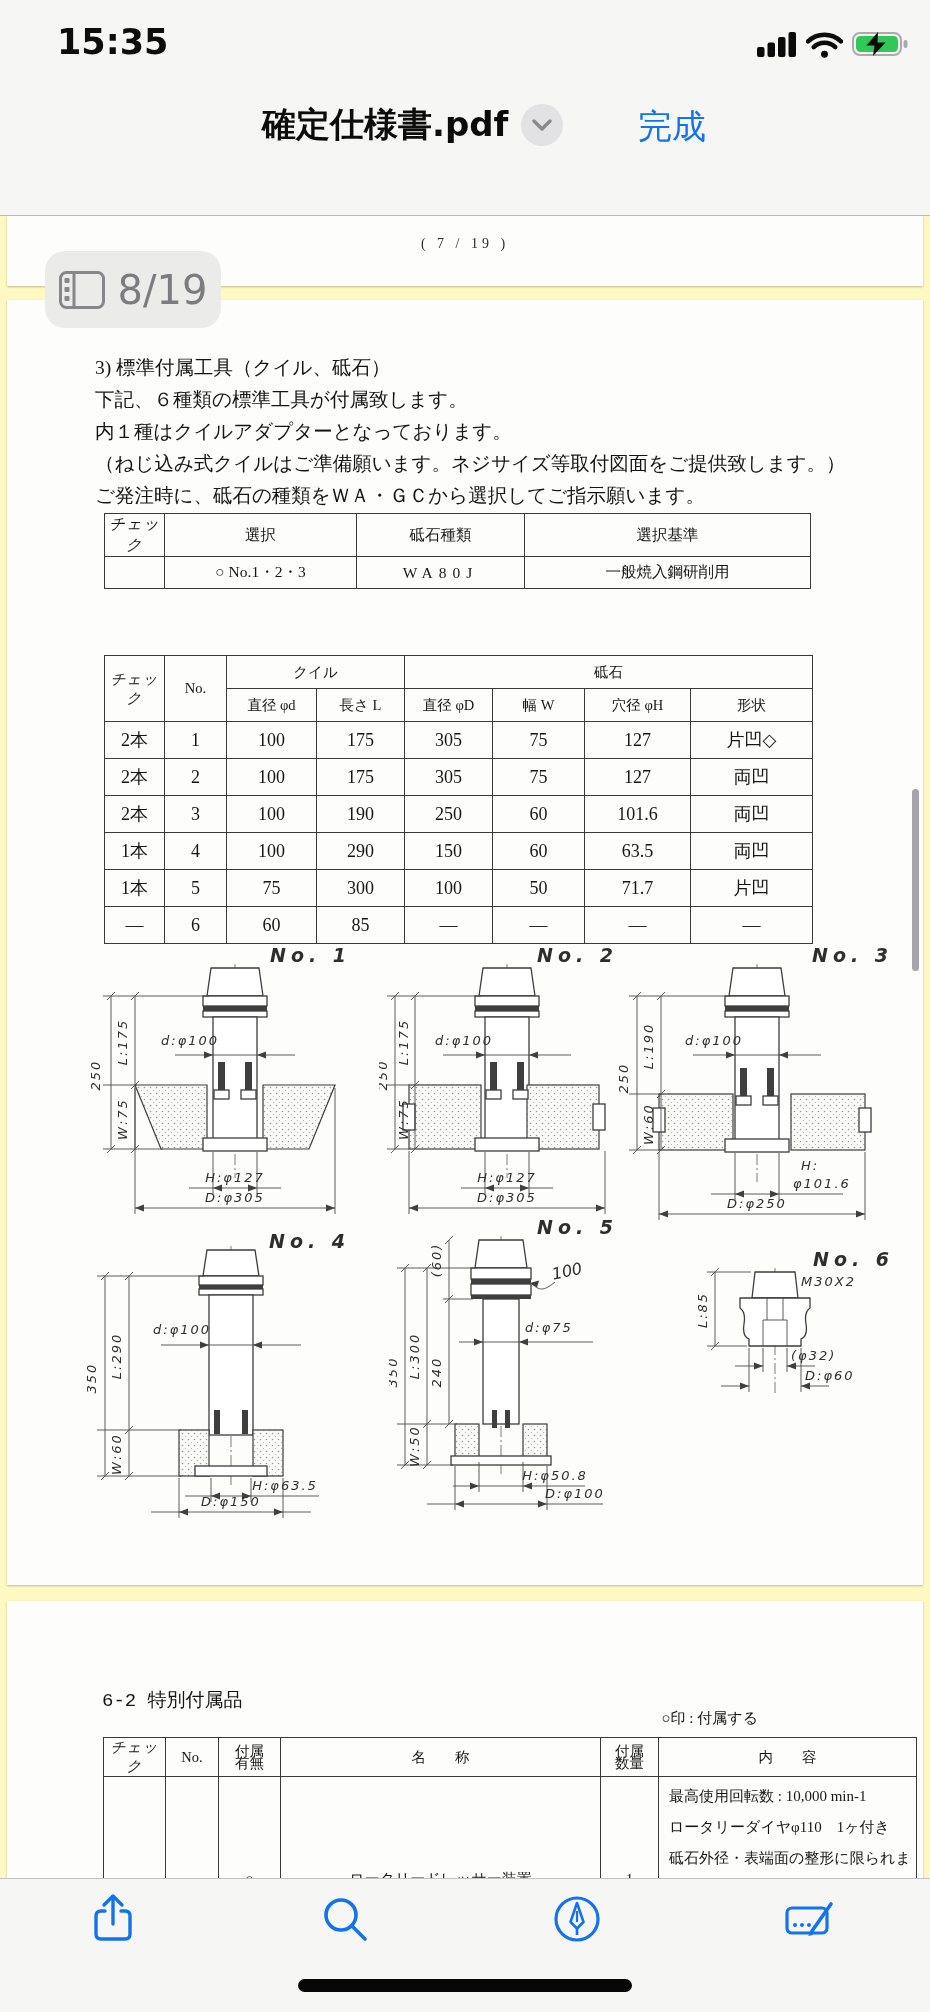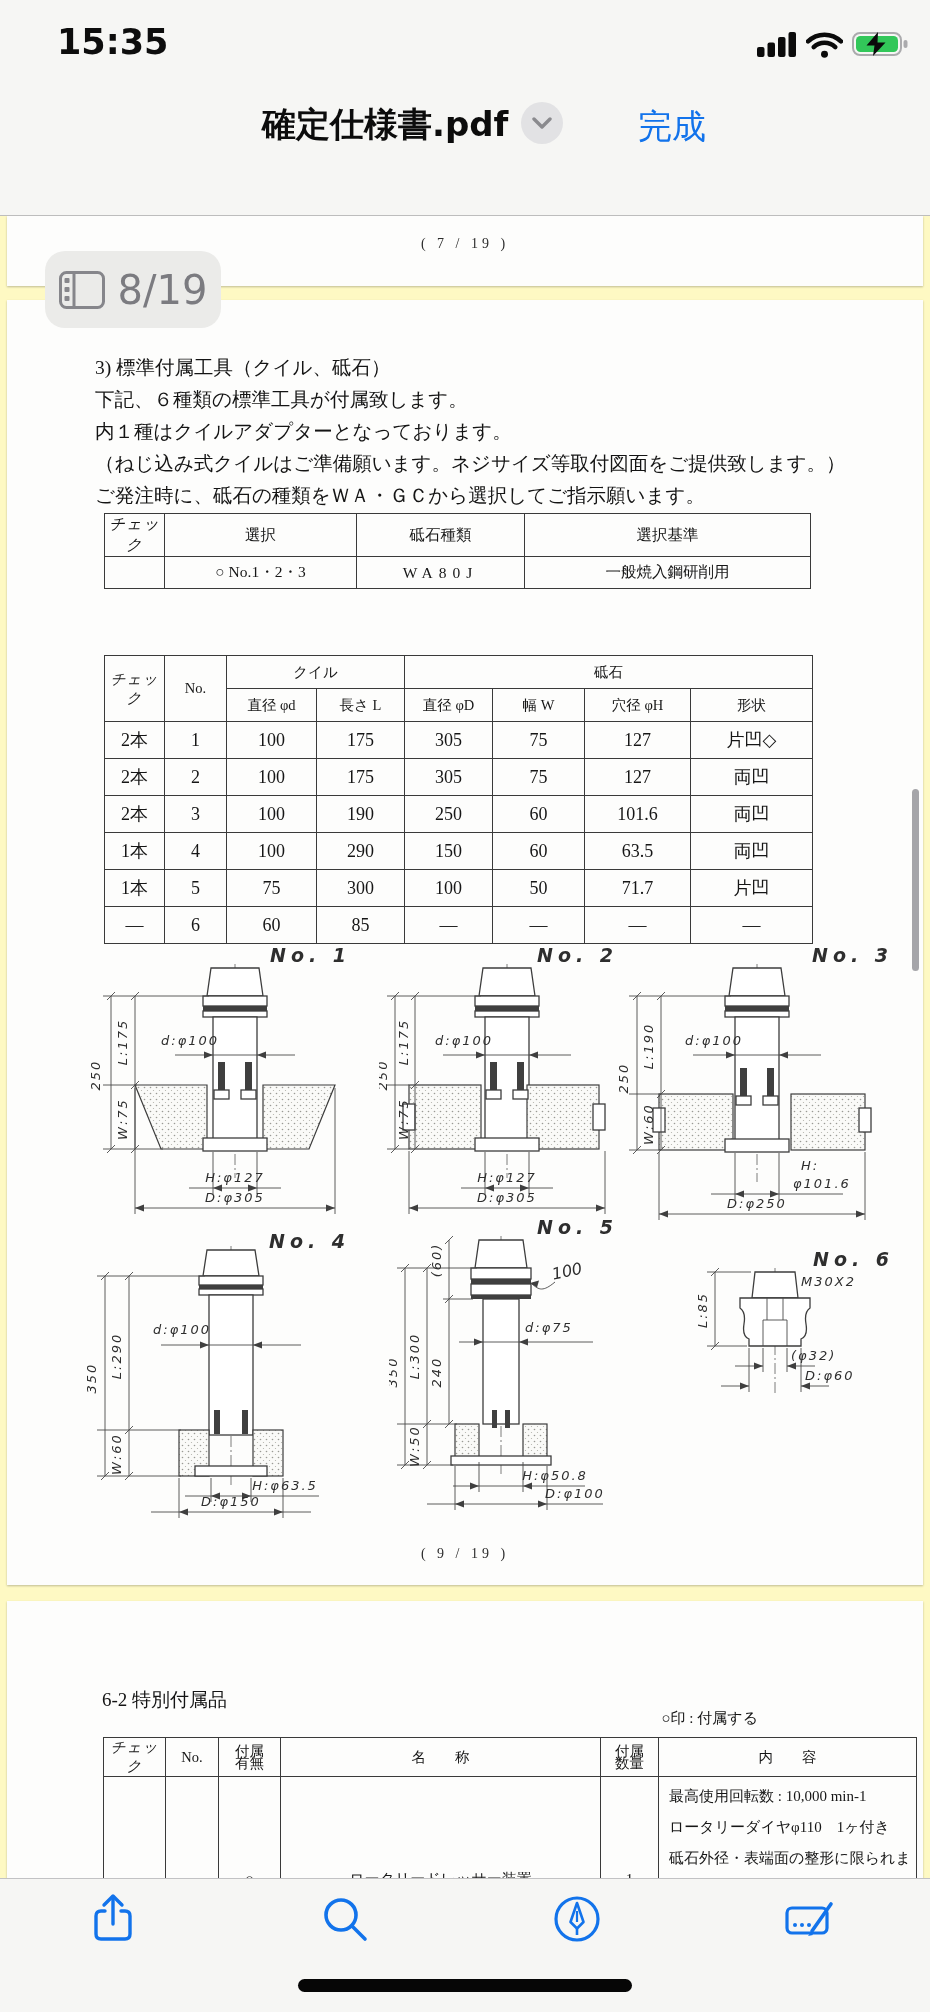--- a/index.html
+++ b/index.html
@@ -2,21 +2,21 @@
 <html><head>
 <meta charset="utf-8">
 <style>
   body{margin:0;background:#555}
   .screen{position:relative;width:930px;height:2012px;background:#fef9c3;overflow:hidden;
     font-family:"Liberation Sans","DejaVu Sans",sans-serif}
   
   .chrome{position:absolute;top:0;left:0;width:930px;height:215px;background:#F6F6F4;border-bottom:1px solid #BDBDBD;z-index:5}
   .time{position:absolute;left:57px;top:22px;font-size:35px;font-weight:700;color:#0d0d0d;font-family:"DejaVu Sans",sans-serif}
   .sticons{position:absolute;right:20px;top:30px;display:flex;align-items:center;gap:9px}
-  .titlewrap{position:absolute;left:262px;top:102px;display:flex;align-items:flex-start;gap:13px}
+  .titlewrap{position:absolute;left:262px;top:102px;display:flex;align-items:center;gap:13px}
   .navtitle{font-size:34px;font-weight:700;color:#0c0c0c;font-family:"DejaVu Sans",sans-serif}
   .chevbtn{width:42px;height:42px;border-radius:21px;background:#E2E2E4;display:flex;align-items:center;justify-content:center;cursor:pointer}
   .done{position:absolute;left:638px;top:104px;font-size:34px;color:#1273EB;cursor:pointer}
   
   .page{position:absolute;left:7px;width:916px;background:#FDFDFC;box-shadow:0 1px 2px rgba(0,0,0,.25)}
   .p7{top:216px;height:70px}
   .p8{top:300px;height:1285px;overflow:hidden}
   .p9{top:1601px;height:277px;overflow:hidden}
   .pagenum{text-align:center;font-family:"Liberation Serif","DejaVu Serif",serif;font-size:14px;letter-spacing:4px;color:#2c2c2c}
   .p7 .pagenum{padding-top:20px}
@@ -31,21 +31,21 @@
   .chk{font-size:11px;font-style:italic;letter-spacing:1px}
   .lsp{letter-spacing:6px}
   .t2{left:97px;top:355px}
   .t2 th{height:32px;font-size:14.5px}
   .t2 td{height:36px;font-size:18px}
   .t3{left:96px;top:136px}
   .t3 th{height:18px;font-size:14.5px}
   .sm{font-size:11px;line-height:12px}
   .rowtall td{height:200px;font-size:15px;vertical-align:middle}
   .ccell{vertical-align:top !important;text-align:left !important;padding:4px 0 0 10px !important;font-size:13.5px;line-height:31px}
-  .p9h{position:absolute;left:95px;top:86px;font-family:Liberation Serif, serif;font-size:19px;color:#141414}
+  .p9h{position:absolute;left:95px;top:86px;font-family:Liberation Mono, monospace;font-size:19px;color:#141414}
   .legend{position:absolute;right:165px;top:108px;font-family:"Liberation Serif","DejaVu Serif",serif;font-size:15px;color:#141414}
   
   .dwg{position:absolute}
   .dwg .ln{stroke:#3d3d3d;stroke-width:1.3;fill:#fff;stroke-linecap:square}
   .dwg .th{stroke:#4a4a4a;stroke-width:0.9;fill:none}
   .dwg .cl{stroke:#5a5a5a;stroke-width:0.8;fill:none;stroke-dasharray:11 3 2 3}
   .dwg .dk{fill:#3f3f3f;stroke:none}
   .dwg .sp{stroke:#3d3d3d;stroke-width:1.2}
   .dwg text{font-family:"DejaVu Sans",sans-serif;font-style:italic;fill:#2e2e2e}
   .dt{font-size:13px;letter-spacing:2px}
@@ -526,21 +526,20 @@
       <text class="dt" x="136" y="114">(φ32)</text>
       <line class="th" x1="94" y1="102" x2="94" y2="146"></line>
         <line class="th" x1="146" y1="102" x2="146" y2="146"></line>
       <line class="th" x1="66" y1="140" x2="94" y2="140"></line>
         <line class="th" x1="146" y1="140" x2="174" y2="140"></line>
       <polygon class="dk" points="94,140 85,136.5 85,143.5"></polygon>
         <polygon class="dk" points="146,140 155,136.5 155,143.5"></polygon>
       <text class="dt" x="150" y="134">D:φ60</text>
     </svg>
 
-    <div class="pagenum p8foot">( 9 / 19 )</div>
   </div>
 
   <div class="page p9">
     <div class="p9h">6-2 特別付属品</div>
     <div class="legend">○印 : 付属する</div>
     <table class="dtable t3">
       <colgroup>
           <col style="width:62px">
           <col style="width:53px">
           <col style="width:62px">

